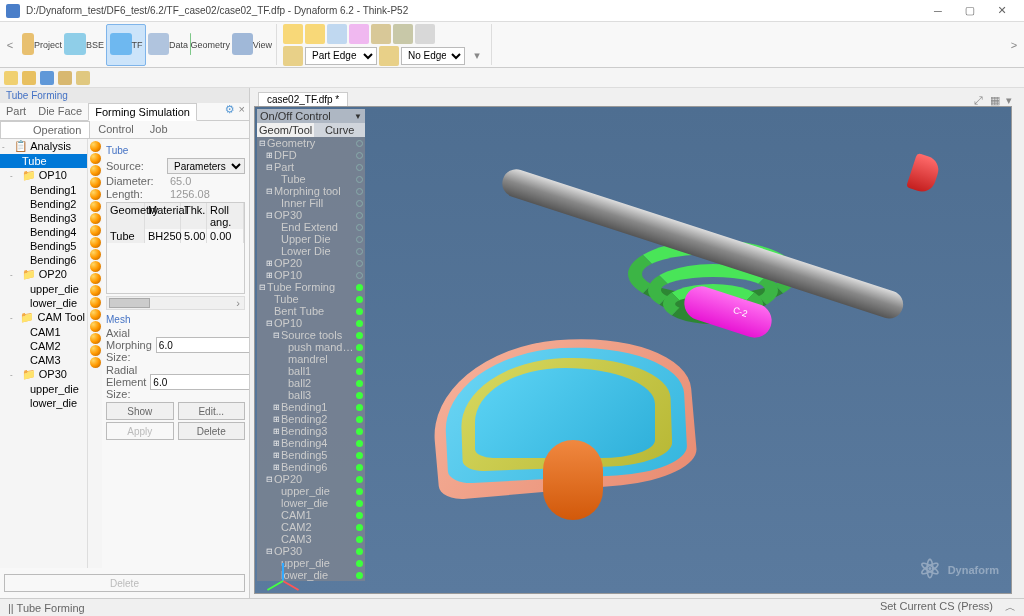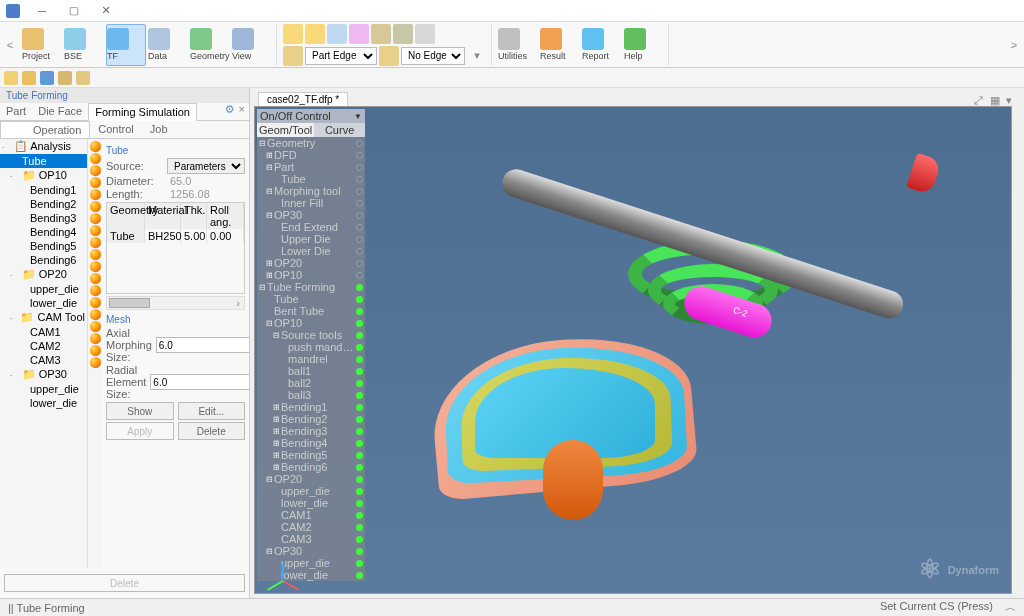--- a/index.html
+++ b/index.html
@@ -5,21 +5,21 @@
 * { box-sizing: border-box; margin: 0; padding: 0; font-family: "Segoe UI", Tahoma, sans-serif; font-size: 11px; }
 body { background: #f0f0f0; width: 1024px; height: 616px; overflow: hidden; display: flex; flex-direction: column; }
 
 .titlebar { height: 22px; background: #fff; display: flex; align-items: center; padding: 0 6px; border-bottom: 1px solid #ddd; }
 .titlebar .app-icon { width: 14px; height: 14px; background: #4a7ec9; margin-right: 6px; border-radius: 2px; }
 .titlebar .title { flex: 1; color: #444; font-size: 10px; }
 .titlebar .winbtn { width: 32px; height: 20px; display: flex; align-items: center; justify-content: center; color: #666; cursor: pointer; }
 
 .ribbon { height: 46px; background: #f8f8f8; border-bottom: 1px solid #ccc; display: flex; align-items: center; padding: 2px 4px; gap: 2px; }
 .ribbon-group { display: flex; gap: 2px; padding: 0 4px; border-right: 1px solid #ddd; height: 100%; align-items: center; }
-.ribbon-btn { display: flex; flex-direction: column; align-items: flex-start; justify-content: center; width: 40px; height: 42px; cursor: pointer; border-radius: 2px; }
+.ribbon-btn { display: flex; flex-direction: row; align-items: center; justify-content: center; width: 40px; height: 42px; cursor: pointer; border-radius: 2px; }
 .ribbon-btn .ico { width: 22px; height: 22px; border-radius: 3px; margin-bottom: 1px; }
 .ribbon-btn .lbl { font-size: 9px; color: #444; }
 .ribbon-btn.active { background: #cce4fa; border: 1px solid #7eb4ea; }
 .ribbon-small { display: flex; flex-direction: column; gap: 2px; }
 .ribbon-small-row { display: flex; gap: 2px; align-items: center; }
 .ribbon-small-btn { width: 20px; height: 20px; border-radius: 2px; cursor: pointer; display:flex; align-items:center; justify-content:center;}
 .ribbon-combo { height: 18px; font-size: 10px; border: 1px solid #bbb; background:#fff; padding:0 2px;}
 .arrow-btn { width: 12px; height: 42px; display: flex; align-items: center; justify-content: center; color: #888; cursor: pointer; }
 
 .quickbar { height: 20px; background: #f5f5f5; border-bottom: 1px solid #ddd; display: flex; align-items: center; padding: 0 4px; gap: 4px; }
@@ -98,20 +98,21 @@
 .layer { position: absolute; border-radius: 50% 50% 30% 10% / 60% 40% 20% 10%; }
 
 .statusbar { height: 18px; background: #f0f0f0; border-top: 1px solid #ccc; display: flex; align-items: center; font-size: 10px; color: #666; padding: 0 8px;}
 .statusbar .right { margin-left: auto; display:flex; gap:12px;}
 </style>
 </head>
 <body>
 
 <div class="titlebar">
   <div class="app-icon"></div>
+  <div class="title">D:/Dynaform_test/DF6_test/6.2/TF_case02/case02_TF.dfp - Dynaform 6.2  - Think-P52</div>
   <div class="winbtn">─</div>
   <div class="winbtn">▢</div>
   <div class="winbtn close">✕</div>
 </div>
 
 <div class="ribbon">
   <div class="arrow-btn">&lt;</div>
   <div class="ribbon-group" id="rg-main">
       <div class="ribbon-btn">
         <div class="ico" style="background:#e8c070"></div>
@@ -151,38 +152,20 @@
       </div>
       <div class="ribbon-small-row">
         <div class="ribbon-small-btn" style="background:#e8d088"></div>
         <select class="ribbon-combo" id="combo1" style="width:72px"><option>Part Edge</option></select>
         <div class="ribbon-small-btn" style="background:#e8d088"></div>
         <select class="ribbon-combo" id="combo2" style="width:64px"><option>No Edge</option></select>
         <div class="ribbon-small-btn" style="color:#888">▾</div>
       </div>
     </div>
   </div>
-  <div class="ribbon-group" id="rg-util">
-      <div class="ribbon-btn">
-        <div class="ico" style="background:#c0c0c0"></div>
-        <div class="lbl">Utilities</div>
-      </div>
-      <div class="ribbon-btn">
-        <div class="ico" style="background:#f0a050"></div>
-        <div class="lbl">Result</div>
-      </div>
-      <div class="ribbon-btn">
-        <div class="ico" style="background:#60c0f0"></div>
-        <div class="lbl">Report</div>
-      </div>
-      <div class="ribbon-btn">
-        <div class="ico" style="background:#60c060"></div>
-        <div class="lbl">Help</div>
-      </div>
-    </div>
   <div class="arrow-btn" style="margin-left:auto">&gt;</div>
 </div>
 
 <div class="quickbar">
   <div class="qb-ico" style="background:#f0d070"></div>
   <div class="qb-ico" style="background:#e8c060"></div>
   <div class="qb-ico" style="background:#6098d8"></div>
   <div class="qb-ico" style="background:#d8b870"></div>
   <div class="qb-ico" style="background:#e0c880"></div>
 </div>

